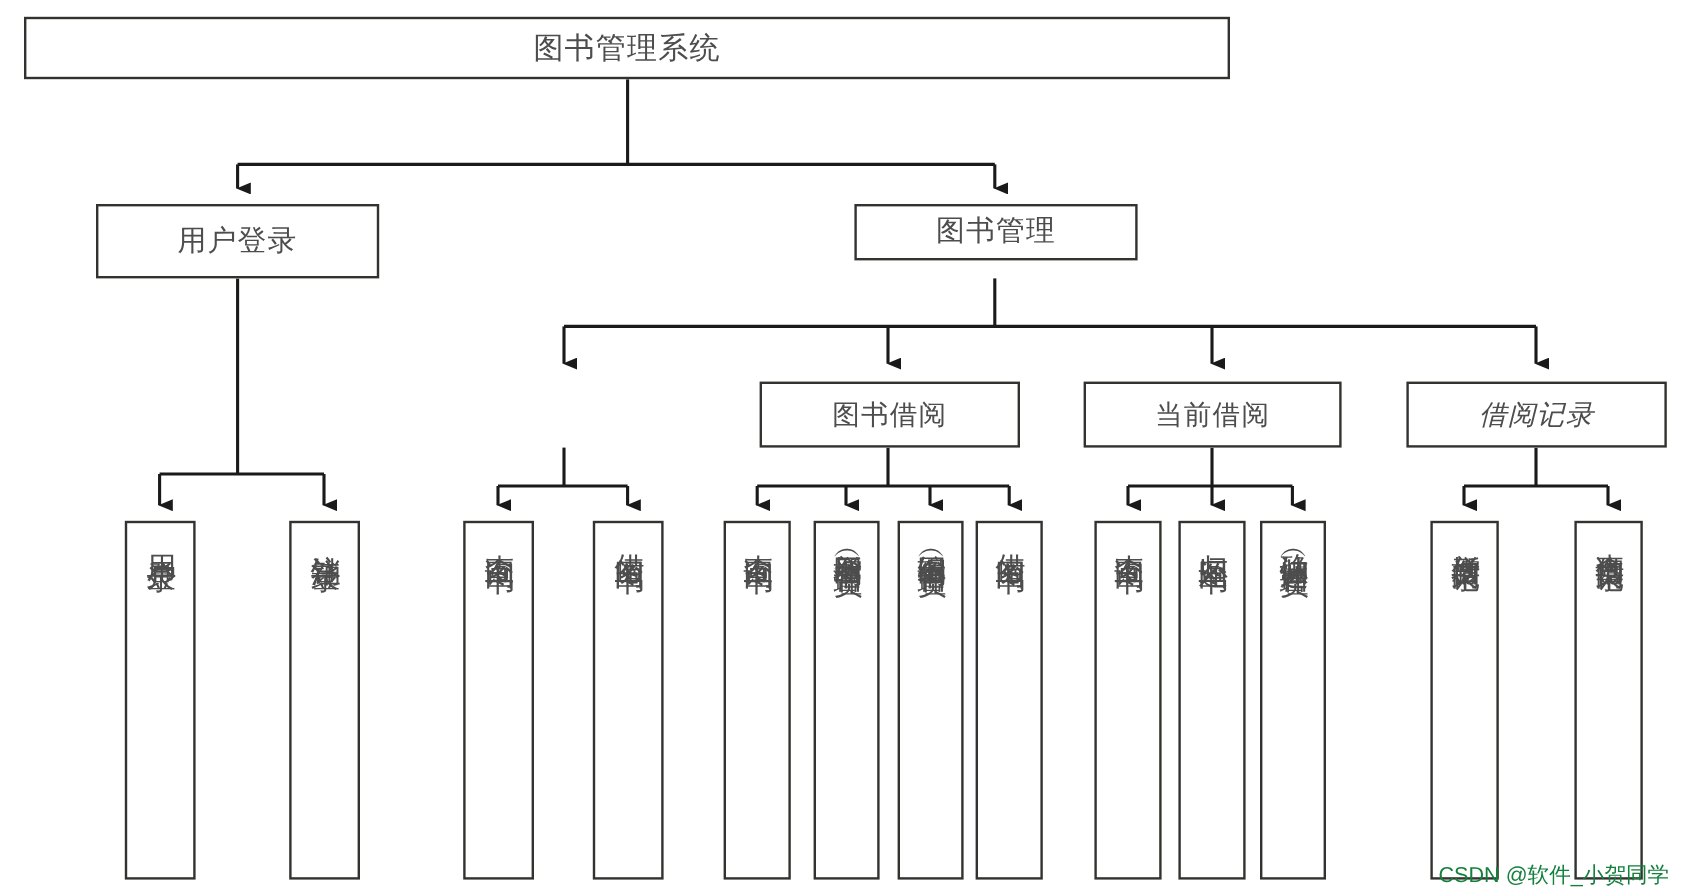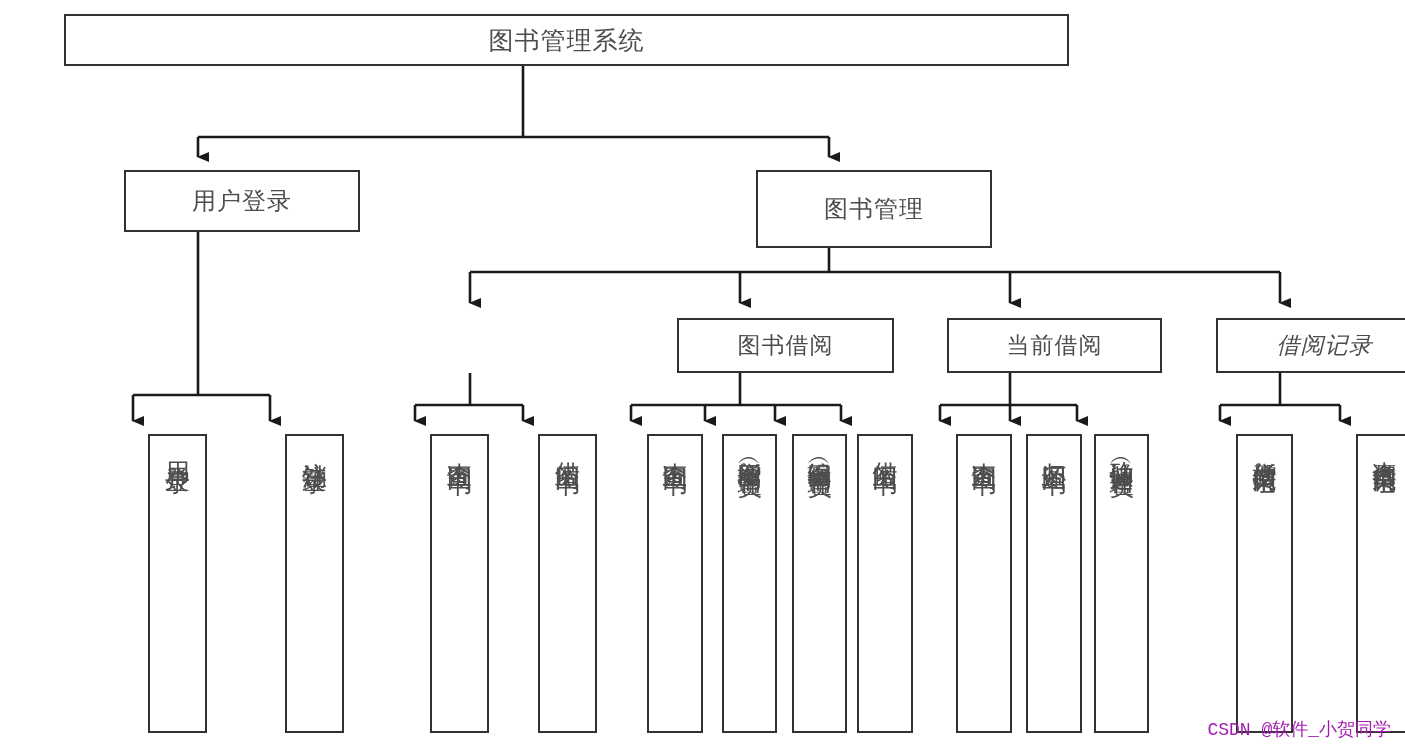--- a/index.html
+++ b/index.html
@@ -25,21 +25,20 @@
   }
   .node {
     position: absolute;
     box-sizing: border-box;
     background: #ffffff;
     border: 2px solid #32322f;
     display: flex;
     align-items: center;
     justify-content: center;
     z-index: 2;
-    margin-left: 44px;
   }
   .node .label {
     color: #4d4d4d;
     text-align: center;
     line-height: 1.12;
     white-space: pre-line;
   }
   .node.root .label   { font-size: 25px; letter-spacing: 1px; }
   .node.lvl1 .label   { font-size: 24px; letter-spacing: 1px; }
   .node.lvl2 .label   { font-size: 23px; letter-spacing: 1px; }
@@ -57,24 +56,24 @@
   }
   .node.leaf.tall .label {
     font-size: 24px;
     letter-spacing: 2px;
   }
   .watermark {
     position: absolute;
     right: 14px;
     bottom: 6px;
     font-size: 18px;
-    color: #a21caf;
+    color: #15803d;
     z-index: 5;
     white-space: nowrap;
-    font-family: Liberation Mono, monospace;
+    font-family: Liberation Sans, sans-serif;
   }
 </style>
 </head>
 <body>
 
 <div id="canvas">
 
   <svg id="wires" viewBox="0 0 1405 747" xmlns="http://www.w3.org/2000/svg">
     <defs>
       <marker id="arrow" viewBox="0 0 10 12" refX="5" refY="11" markerWidth="10" markerHeight="12" orient="auto-start-reverse" markerUnits="userSpaceOnUse">
@@ -128,21 +127,21 @@
   </svg>
 
   <div class="node root" style="left:20px; top:14px; width:1005px; height:52px;">
     <span class="label">图书管理系统</span>
   </div>
 
   <div class="node lvl1" style="left:80px; top:170px; width:236px; height:62px;">
     <span class="label">用户登录</span>
   </div>
 
-  <div class="node lvl1" style="left:712px; top:170px; width:236px; height:78px;">
+  <div class="node lvl1" style="left:712px; top:170px; width:236px; height:47px;">
     <span class="label">图书管理</span>
   </div>
 
 
   <div class="node lvl2" style="left:633px; top:318px; width:217px; height:55px;">
     <span class="label">图书借阅</span>
   </div>
 
   <div class="node lvl2" style="left:903px; top:318px; width:215px; height:55px;">
     <span class="label">当前借阅</span>

